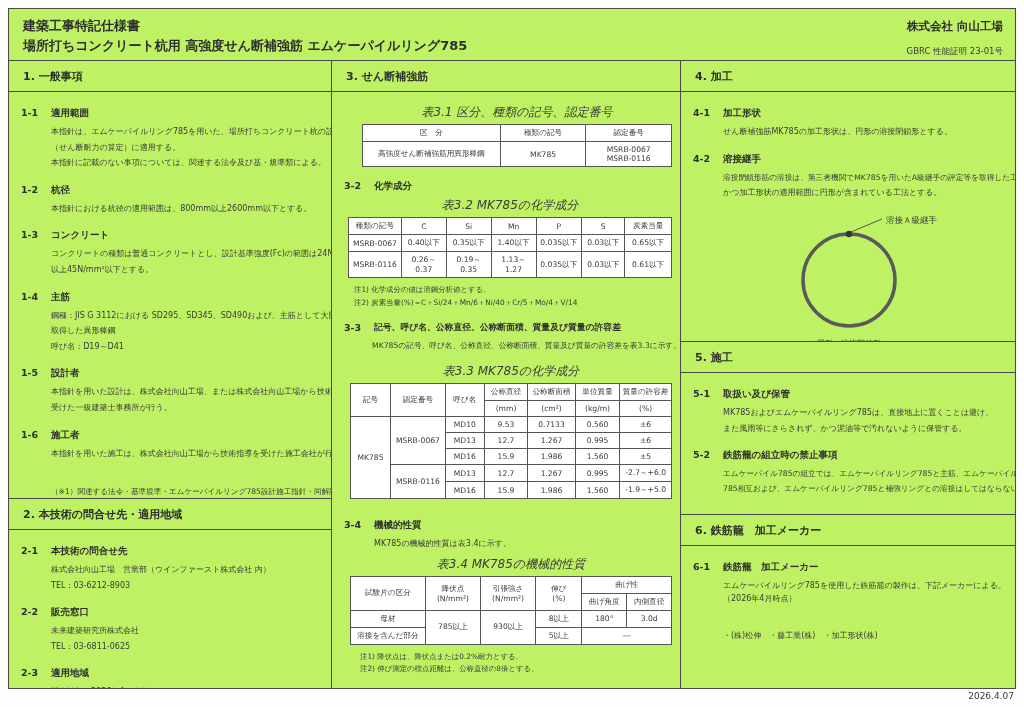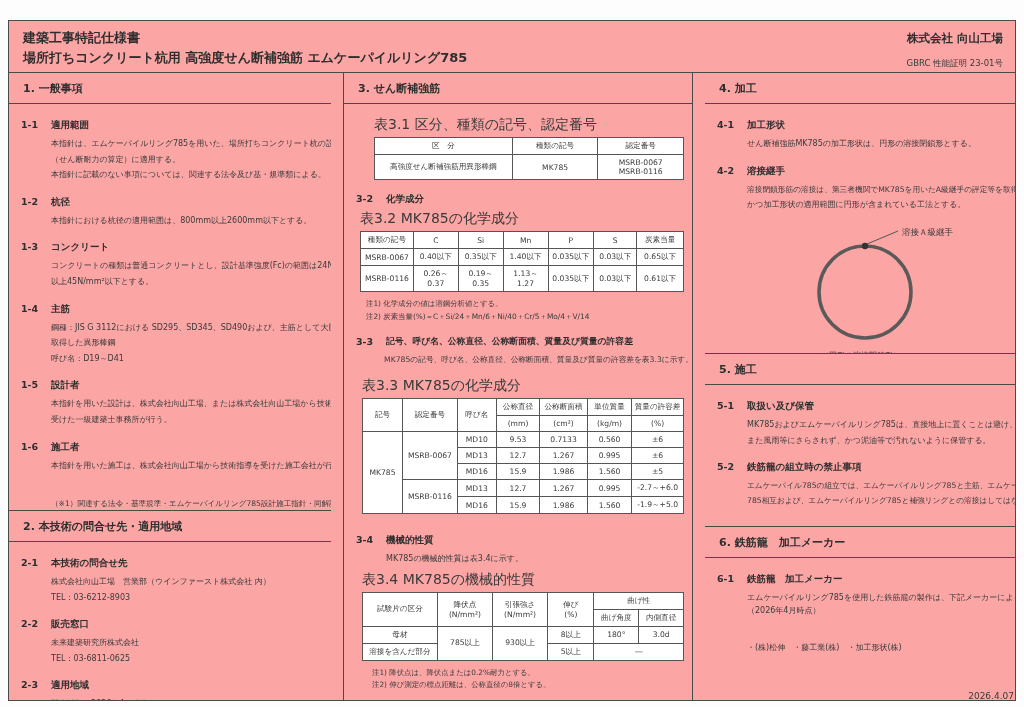--- a/index.html
+++ b/index.html
@@ -2,54 +2,54 @@
 <html><head>
 <meta charset="utf-8">
 <style>
   html,body{margin:0;padding:0;}
   body{
     width:1024px;height:707px;position:relative;background:#fdfdfd;
     font-family:"DejaVu Sans","Liberation Sans",sans-serif;color:#333;
     -webkit-font-smoothing:antialiased;
   }
   .sheet{
-    position:absolute;left:8px;top:20px;width:1008px;height:681px;
-    border:1.6px solid #4a4a4a;box-sizing:border-box;background:#fca5a5;
+    position:absolute;left:8px;top:8px;width:1008px;height:681px;
+    border:1.6px solid #4a4a4a;box-sizing:border-box;background:#bef264;
     display:flex;flex-direction:column;overflow:hidden;
   }
   
   .hdr{height:52px;flex:0 0 52px;border-bottom:1.4px solid #4a4a4a;
     display:flex;justify-content:space-between;align-items:flex-start;
     padding:7px 12px 0 14px;box-sizing:border-box;}
   .hdr-title div{font-weight:bold;font-size:13px;line-height:1.55;color:#2e2e2e;}
   .hdr-right{text-align:right;padding-top:3px;}
   .hdr-company{font-weight:bold;font-size:11.5px;color:#2e2e2e;}
   .hdr-cert{font-size:8.5px;margin-top:12px;color:#3a3a3a;}
   
-  .cols{flex:1;display:flex;min-height:0;gap:12px;}
+  .cols{flex:1;display:flex;min-height:0;}
   .col{box-sizing:border-box;overflow:hidden;}
   .col1{width:322px;flex:0 0 322px;}
   .col2{width:350px;flex:0 0 350px;border-left:1.2px solid #4a4a4a;border-right:1.2px solid #4a4a4a;}
   .col3{flex:1;}
   
   .sec{box-sizing:border-box;display:flex;flex-direction:column;overflow:hidden;}
   .sec-divide{border-top:1.2px solid #4a4a4a;}
   .sec-h{font-weight:bold;font-size:11px;color:#2e2e2e;
     padding:8px 14px 7px;border-bottom:1.6px solid #4a4a4a;flex:0 0 auto;}
   .sec-body{flex:1;padding:2px 8px 4px 10px;overflow:hidden;}
   
   .item{margin-top:13px;}
   .item-h{display:flex;font-size:9.5px;font-weight:bold;color:#2e2e2e;}
   .inum{flex:0 0 30px;margin-left:2px;}
   .ibody{margin:4px 0 0 32px;}
   .line{font-size:8px;line-height:1.95;white-space:nowrap;color:#3a3a3a;}
   .fnote{font-size:7.6px;margin:26px 0 0 32px;white-space:nowrap;color:#3a3a3a;}
   
   .tbl-wrap{margin:10px 0 2px 20px;}
-  .tbl-title{font-size:14px;text-align:left;margin-bottom:3px;color:#3a3a3a;}
+  .tbl-title{font-size:12px;text-align:center;margin-bottom:3px;color:#3a3a3a;font-style:italic;}
   table{border-collapse:collapse;margin:0 auto;}
   th,td{border:1px solid #555;font-size:7.6px;font-weight:normal;
     text-align:center;padding:3px 2px;color:#3a3a3a;background:#fff;}
   .notes{margin:6px 0 0 22px;}
   .note-line{font-size:7.4px;line-height:1.7;white-space:nowrap;color:#3a3a3a;}
   
   .fig{margin-top:14px;text-align:center;}
   .fig-cap{font-size:8px;line-height:2;color:#3a3a3a;}
   .makers{font-size:8px;margin:26px 0 0 32px;white-space:nowrap;color:#3a3a3a;}
   .date{position:absolute;right:10px;top:691px;font-size:9px;color:#3a3a3a;}

